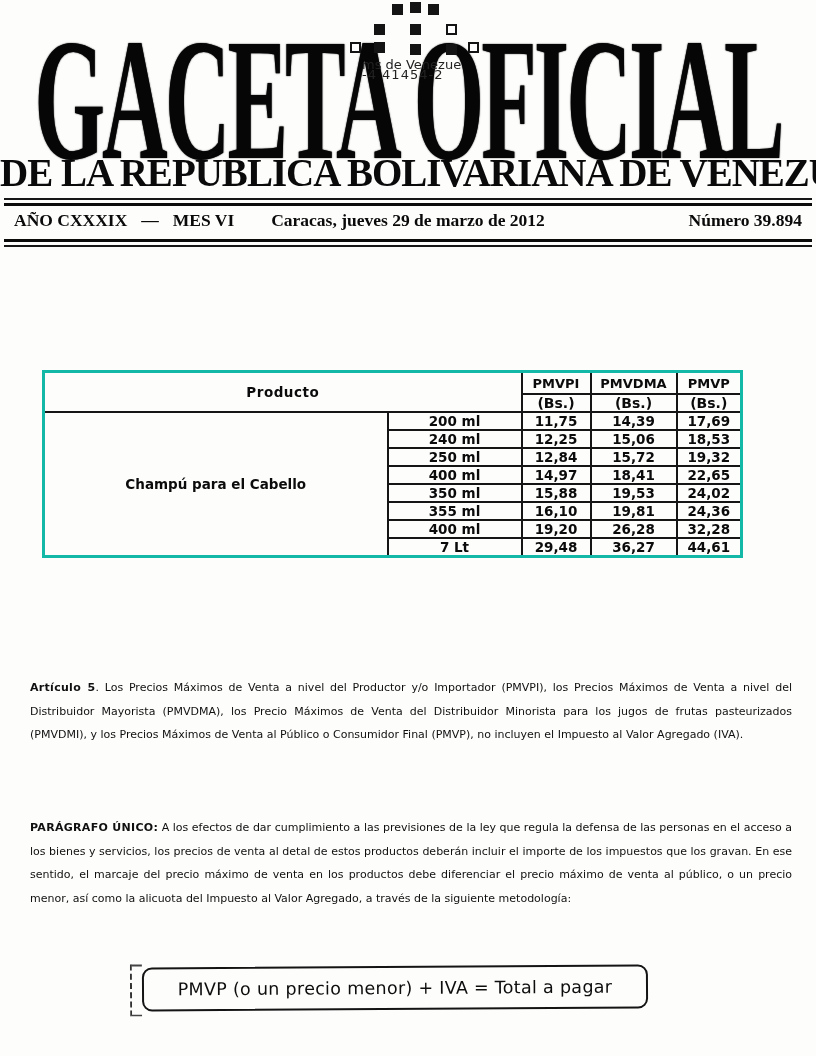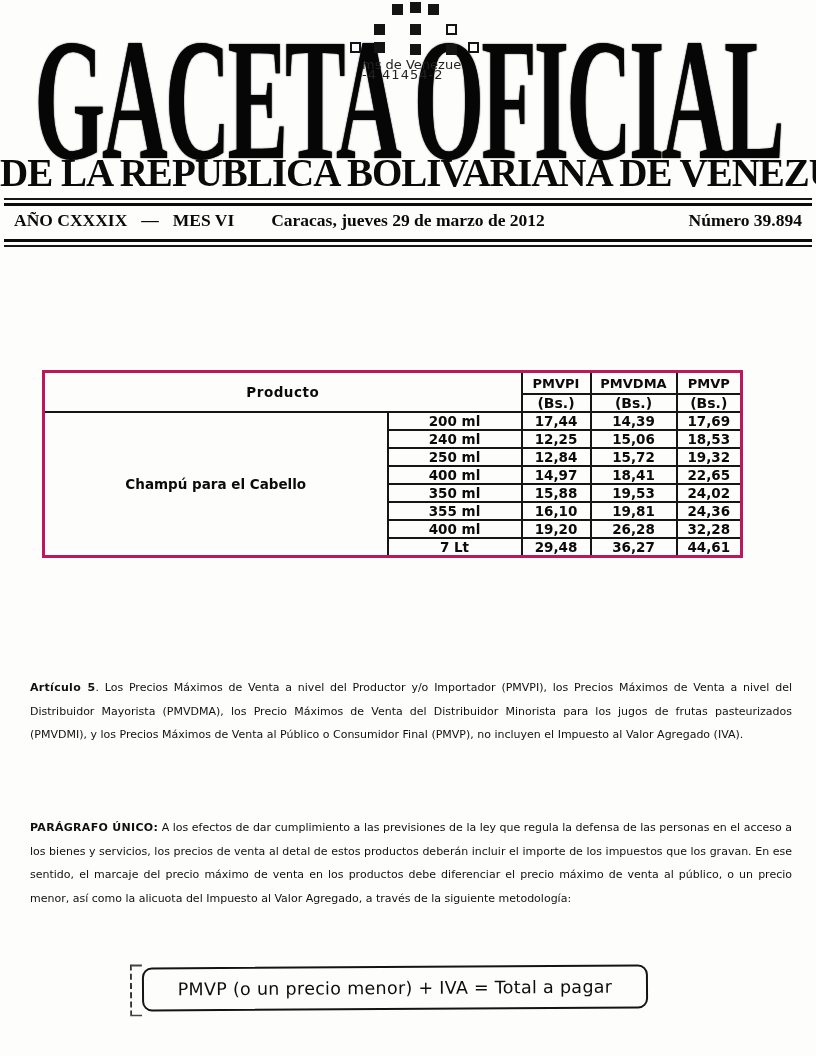--- a/index.html
+++ b/index.html
@@ -82,21 +82,21 @@
     color:#0b0b0b;
   }
   .price-table td,.price-table th{
     border:2px solid #151515;
     padding:0 2px;
     text-align:center;
     vertical-align:middle;
     overflow:hidden;
     white-space:nowrap;
   }
-  .price-table{border:3px solid #be185d;padding-left:36px;}
+  .price-table{border:3px solid #14b8a6;padding-left:36px;}
   .c-prod{width:344px;}
   .c-size{width:134px;}
   .c-v1{width:69px;}
   .c-v2{width:86px;}
   .c-v3{width:65px;}
   .h-name{height:20px;font-size:13px;border-bottom-width:1px;}
   .h-unit{height:16px;font-size:14px;border-top-width:1px;}
   .h-producto{font-size:13.5px;letter-spacing:0.5px;border-bottom-width:3px;}
   .r{height:17px;}
   .product-cell{font-size:13.5px;}
@@ -192,21 +192,21 @@
       <th class="h-name">PMVP</th>
     </tr>
     <tr>
       <th class="h-unit">(Bs.)</th>
       <th class="h-unit">(Bs.)</th>
       <th class="h-unit">(Bs.)</th>
     </tr>
     <tr class="r">
       <td rowspan="8" class="product-cell">Champú para el Cabello</td>
       <td>200 ml</td>
-      <td>17,44</td>
+      <td>11,75</td>
       <td>14,39</td>
       <td>17,69</td>
     </tr>
     <tr class="r">
       <td>240 ml</td>
       <td>12,25</td>
       <td>15,06</td>
       <td>18,53</td>
     </tr>
     <tr class="r">

